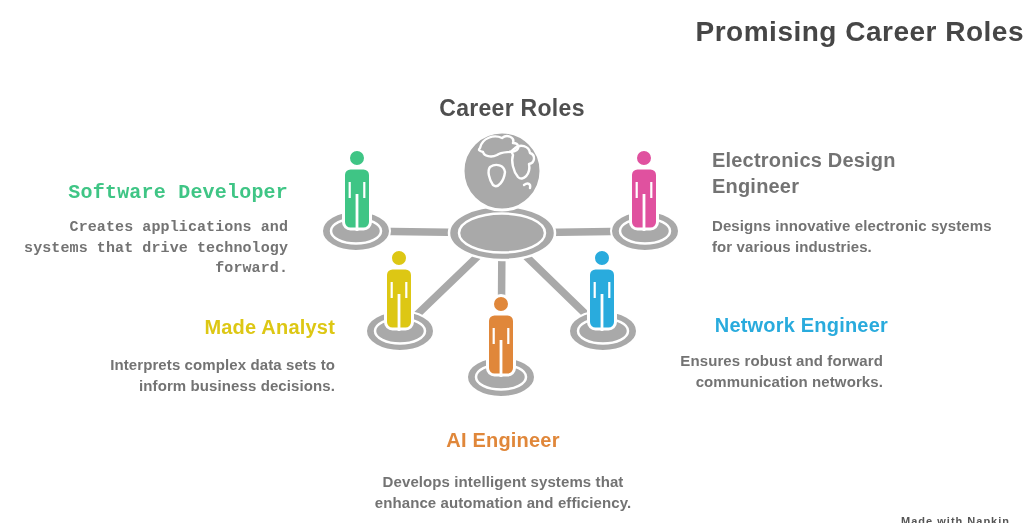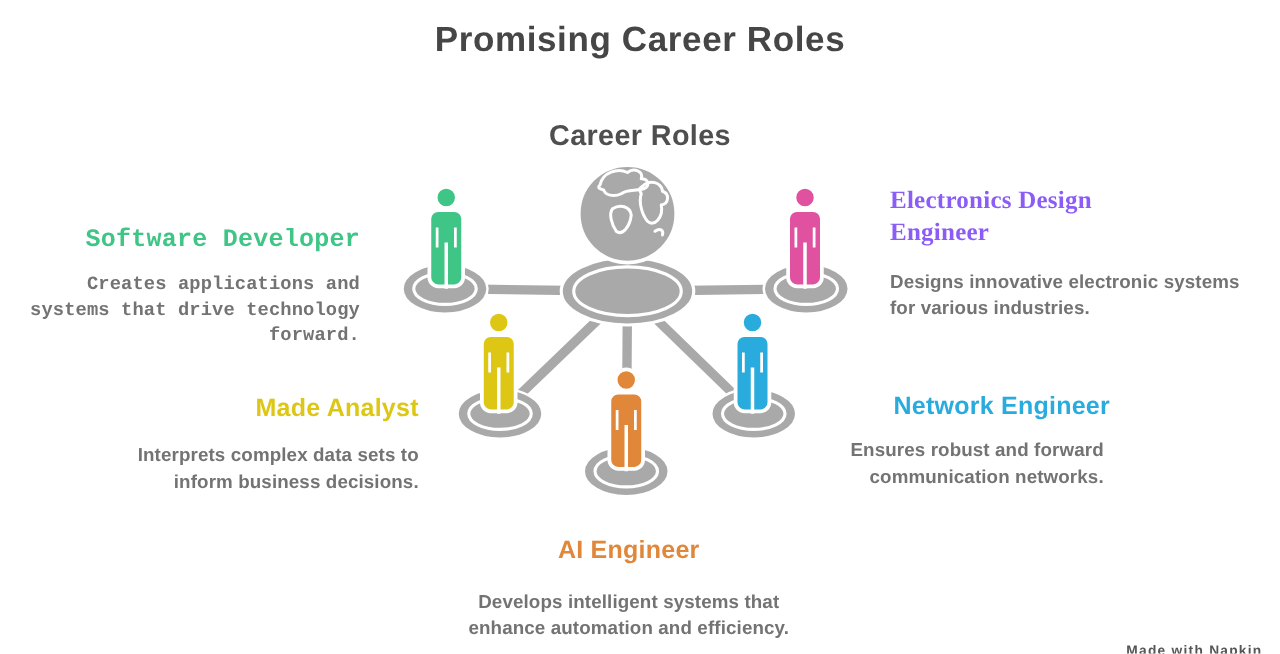--- a/index.html
+++ b/index.html
@@ -3,21 +3,21 @@
 <meta charset="utf-8">
 <style>
   html,body{margin:0;padding:0;background:#ffffff;}
   #stage{
     position:relative;width:1024px;height:523px;overflow:hidden;background:#ffffff;
     font-family:"Liberation Sans", sans-serif;
   }
   #diagram{position:absolute;left:0;top:0;width:1024px;height:523px;}
   .abs{position:absolute;}
   .main-title{
-    left:0;top:16px;width:1024px;text-align:center;
+    left:0;top:16px;width:1024px;text-align:right;
     font-size:28px;font-weight:700;color:#464646;letter-spacing:.5px;
   }
   .center-label{
     left:0;top:95px;width:1024px;text-align:center;
     font-size:23px;font-weight:700;color:#4f4f4f;letter-spacing:.3px;
   }
   .role-title{font-size:20px;font-weight:700;line-height:1.3;letter-spacing:.2px;}
   .role-desc{font-size:15px;font-weight:700;color:#737373;line-height:1.38;letter-spacing:.1px;}
   .blk-software{left:20px;top:180px;width:268px;text-align:right;font-family:Liberation Mono, monospace;}
   .blk-software .role-desc{margin-top:12px;}
@@ -102,21 +102,21 @@
 
   <div class="abs main-title">Promising Career Roles</div>
   <div class="abs center-label">Career Roles</div>
 
   <div class="abs blk-software">
     <div class="role-title" style="color: rgb(63, 197, 133);">Software Developer</div>
     <div class="role-desc">Creates applications and systems that drive technology forward.</div>
   </div>
 
   <div class="abs blk-electronics">
-    <div class="role-title" style="color: #8b5cf6; font-family: Liberation Serif, serif;">Electronics Design Engineer</div>
+    <div class="role-title" style="color: #737373;">Electronics Design Engineer</div>
     <div class="role-desc">Designs innovative electronic systems for various industries.</div>
   </div>
 
   <div class="abs blk-data">
     <div class="role-title" style="color: rgb(221, 199, 20);">Made Analyst</div>
     <div class="role-desc">Interprets complex data sets to inform business decisions.</div>
   </div>
 
   <div class="abs blk-network">
     <div class="role-title" style="color: rgb(41, 171, 221);">Network Engineer</div>

